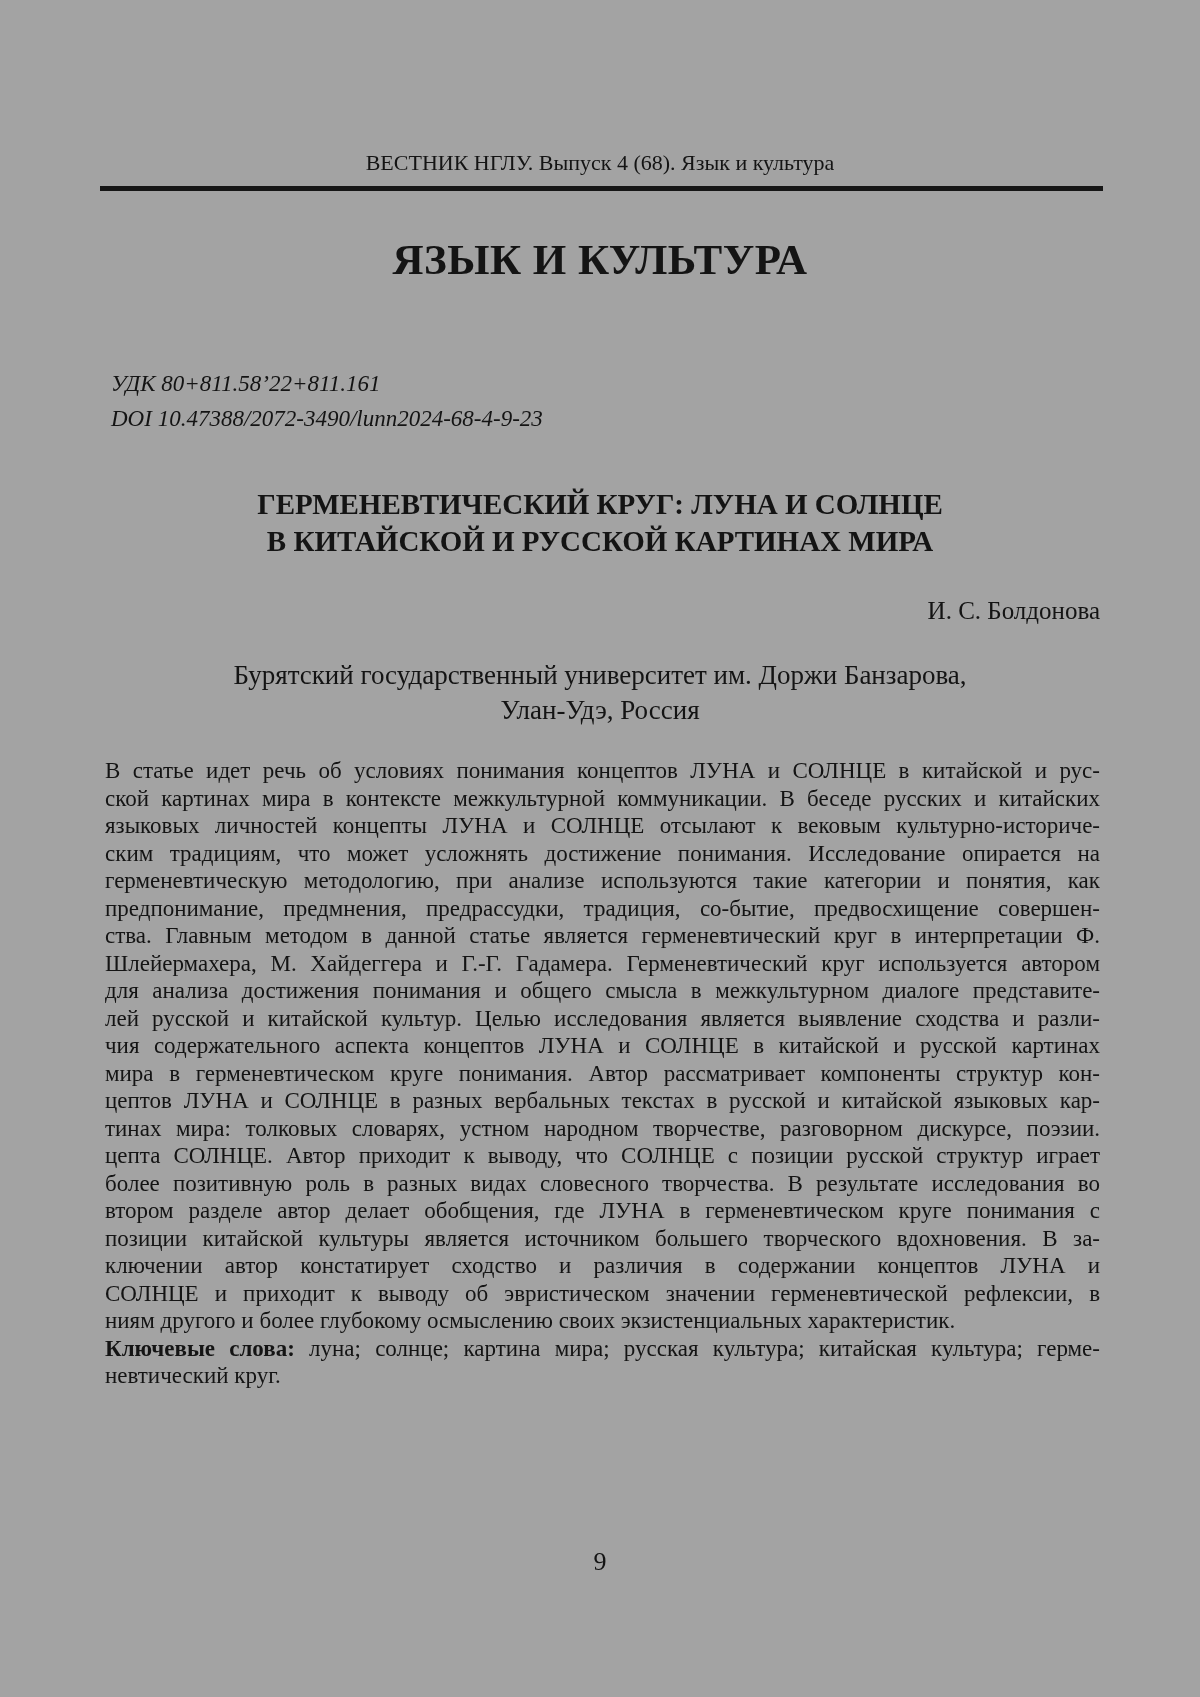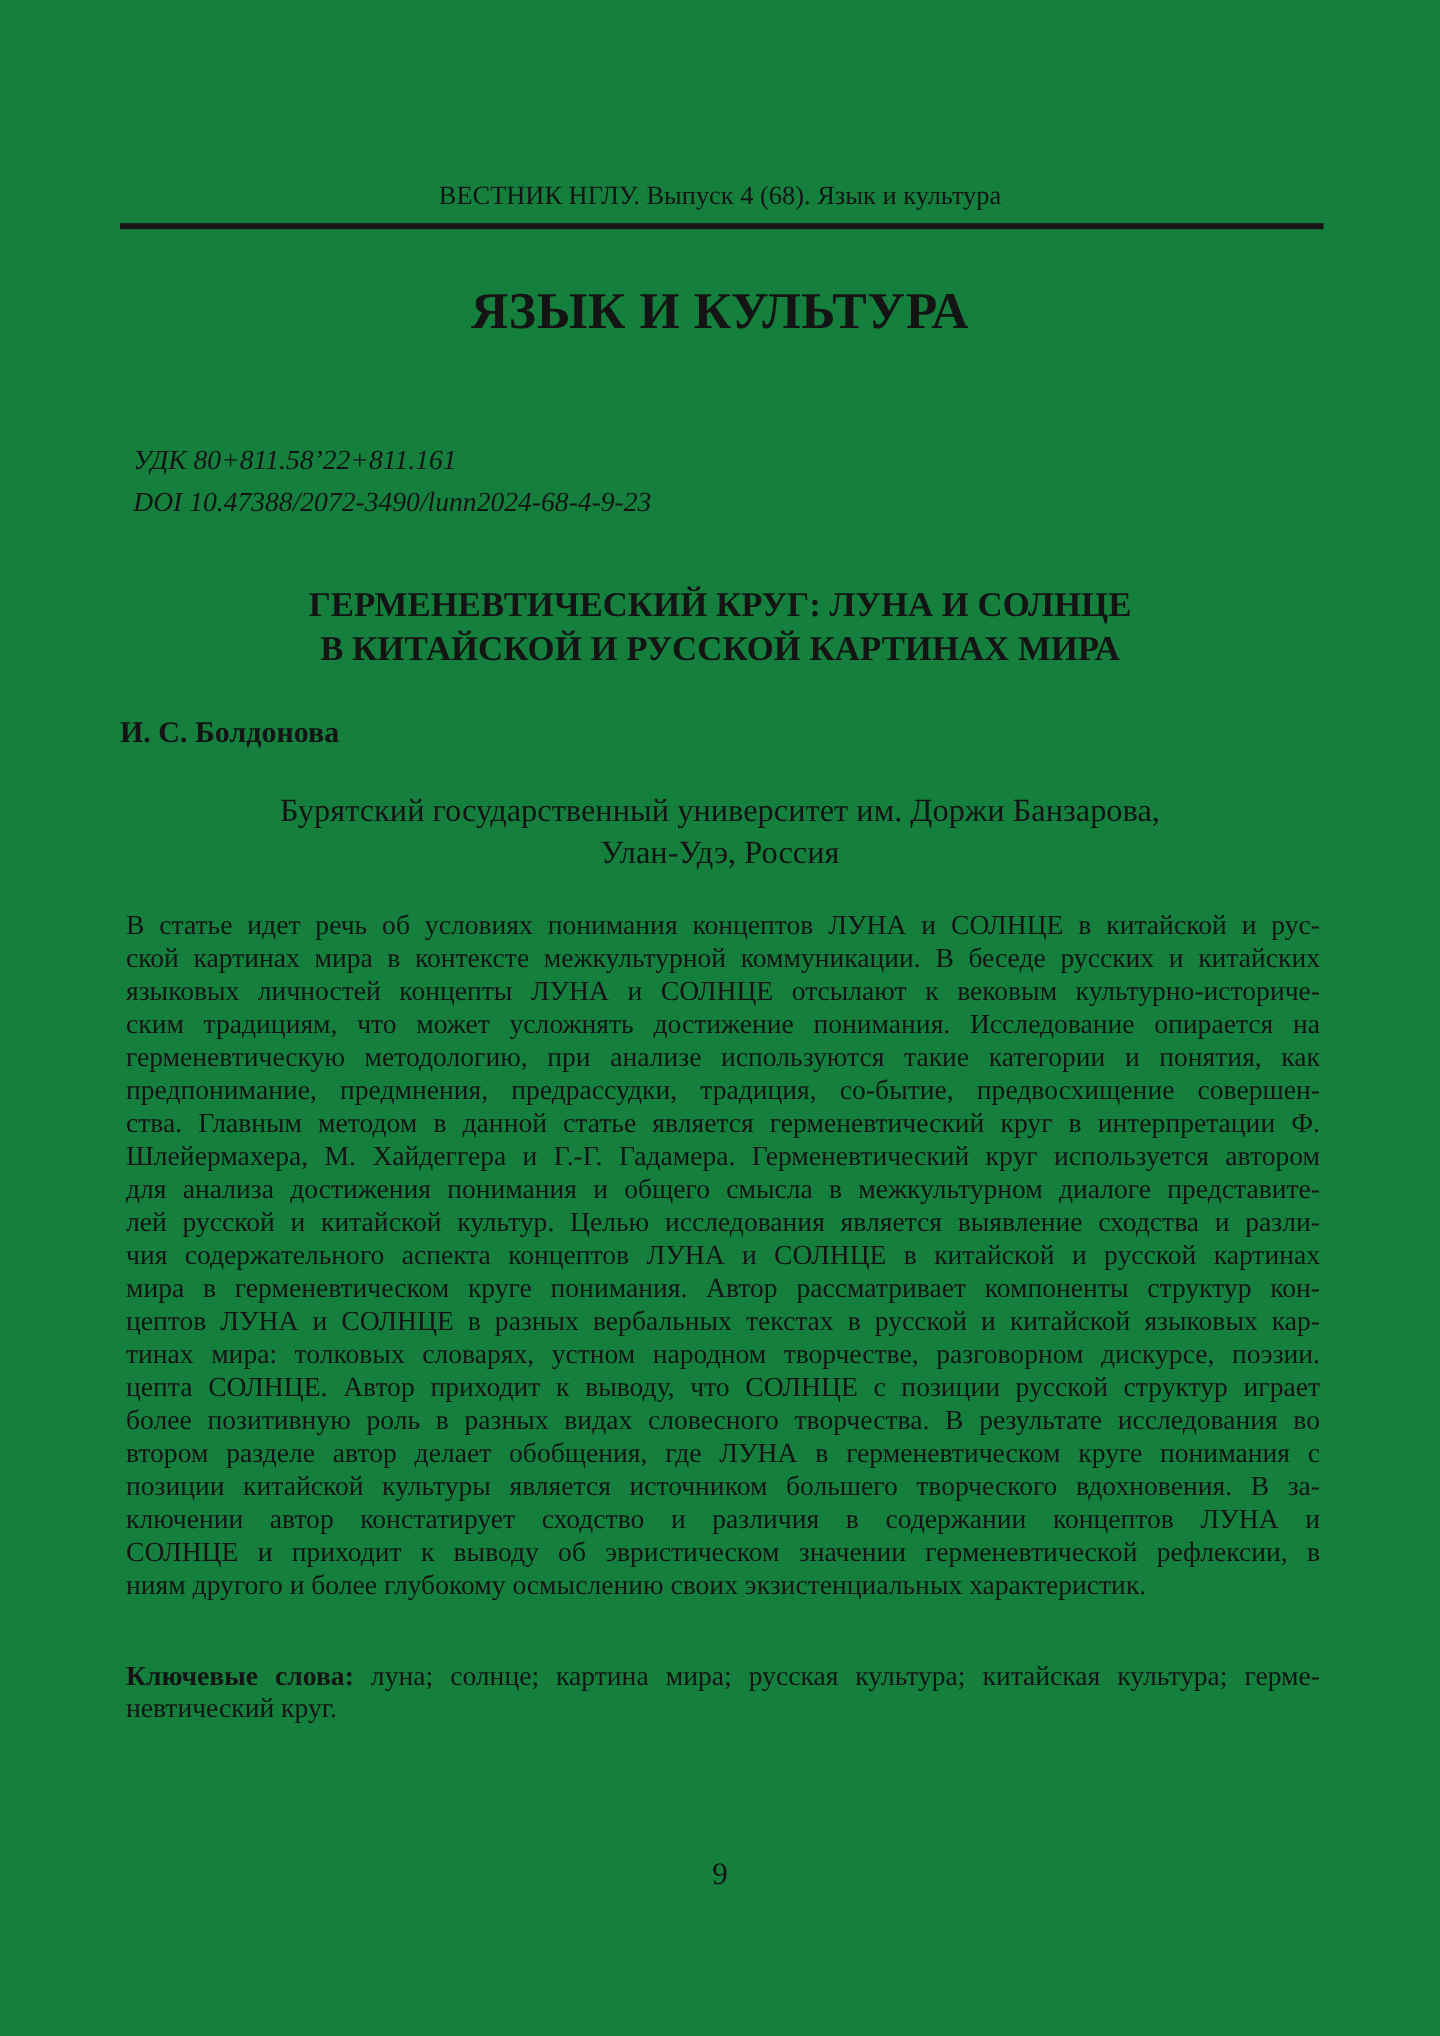--- a/index.html
+++ b/index.html
@@ -4,21 +4,21 @@
 <style>
   html, body {
     margin: 0;
     padding: 0;
     background: #ffffff;
   }
   .page {
     position: relative;
     width: 1200px;
     height: 1697px;
-    background: #15803d;
+    background: #a3a3a3;
     color: #141414;
     font-family: "Liberation Serif", "DejaVu Serif", serif;
     overflow: hidden;
   }
   .running-header {
     position: absolute;
     top: 150px;
     left: 100px;
     right: 100px;
     text-align: center;
@@ -65,24 +65,24 @@
     text-align: center;
     font-size: 29px;
     line-height: 37px;
     font-weight: bold;
   }
   .author {
     position: absolute;
     top: 596px;
     left: 100px;
     right: 100px;
-    text-align: left;
+    text-align: right;
     font-size: 25px;
     line-height: 30px;
-    font-weight: bold;
+    font-weight: normal;
   }
   .affiliation {
     position: absolute;
     top: 658px;
     left: 100px;
     right: 100px;
     text-align: center;
     font-size: 27px;
     line-height: 35px;
   }
@@ -98,21 +98,20 @@
   .abs-lines > .abs-line {
     text-align: justify;
     text-align-last: justify;
   }
   .abs-lines > .abs-line:last-child {
     text-align-last: left;
   }
   .kw-line-1 {
     text-align: justify;
     text-align-last: justify;
-    margin-top: 48px;
   }
   .kw-line-2 {
     text-align-last: left;
   }
   .bold { font-weight: bold; }
   .page-number {
     position: absolute;
     top: 1546px;
     left: 100px;
     right: 100px;

